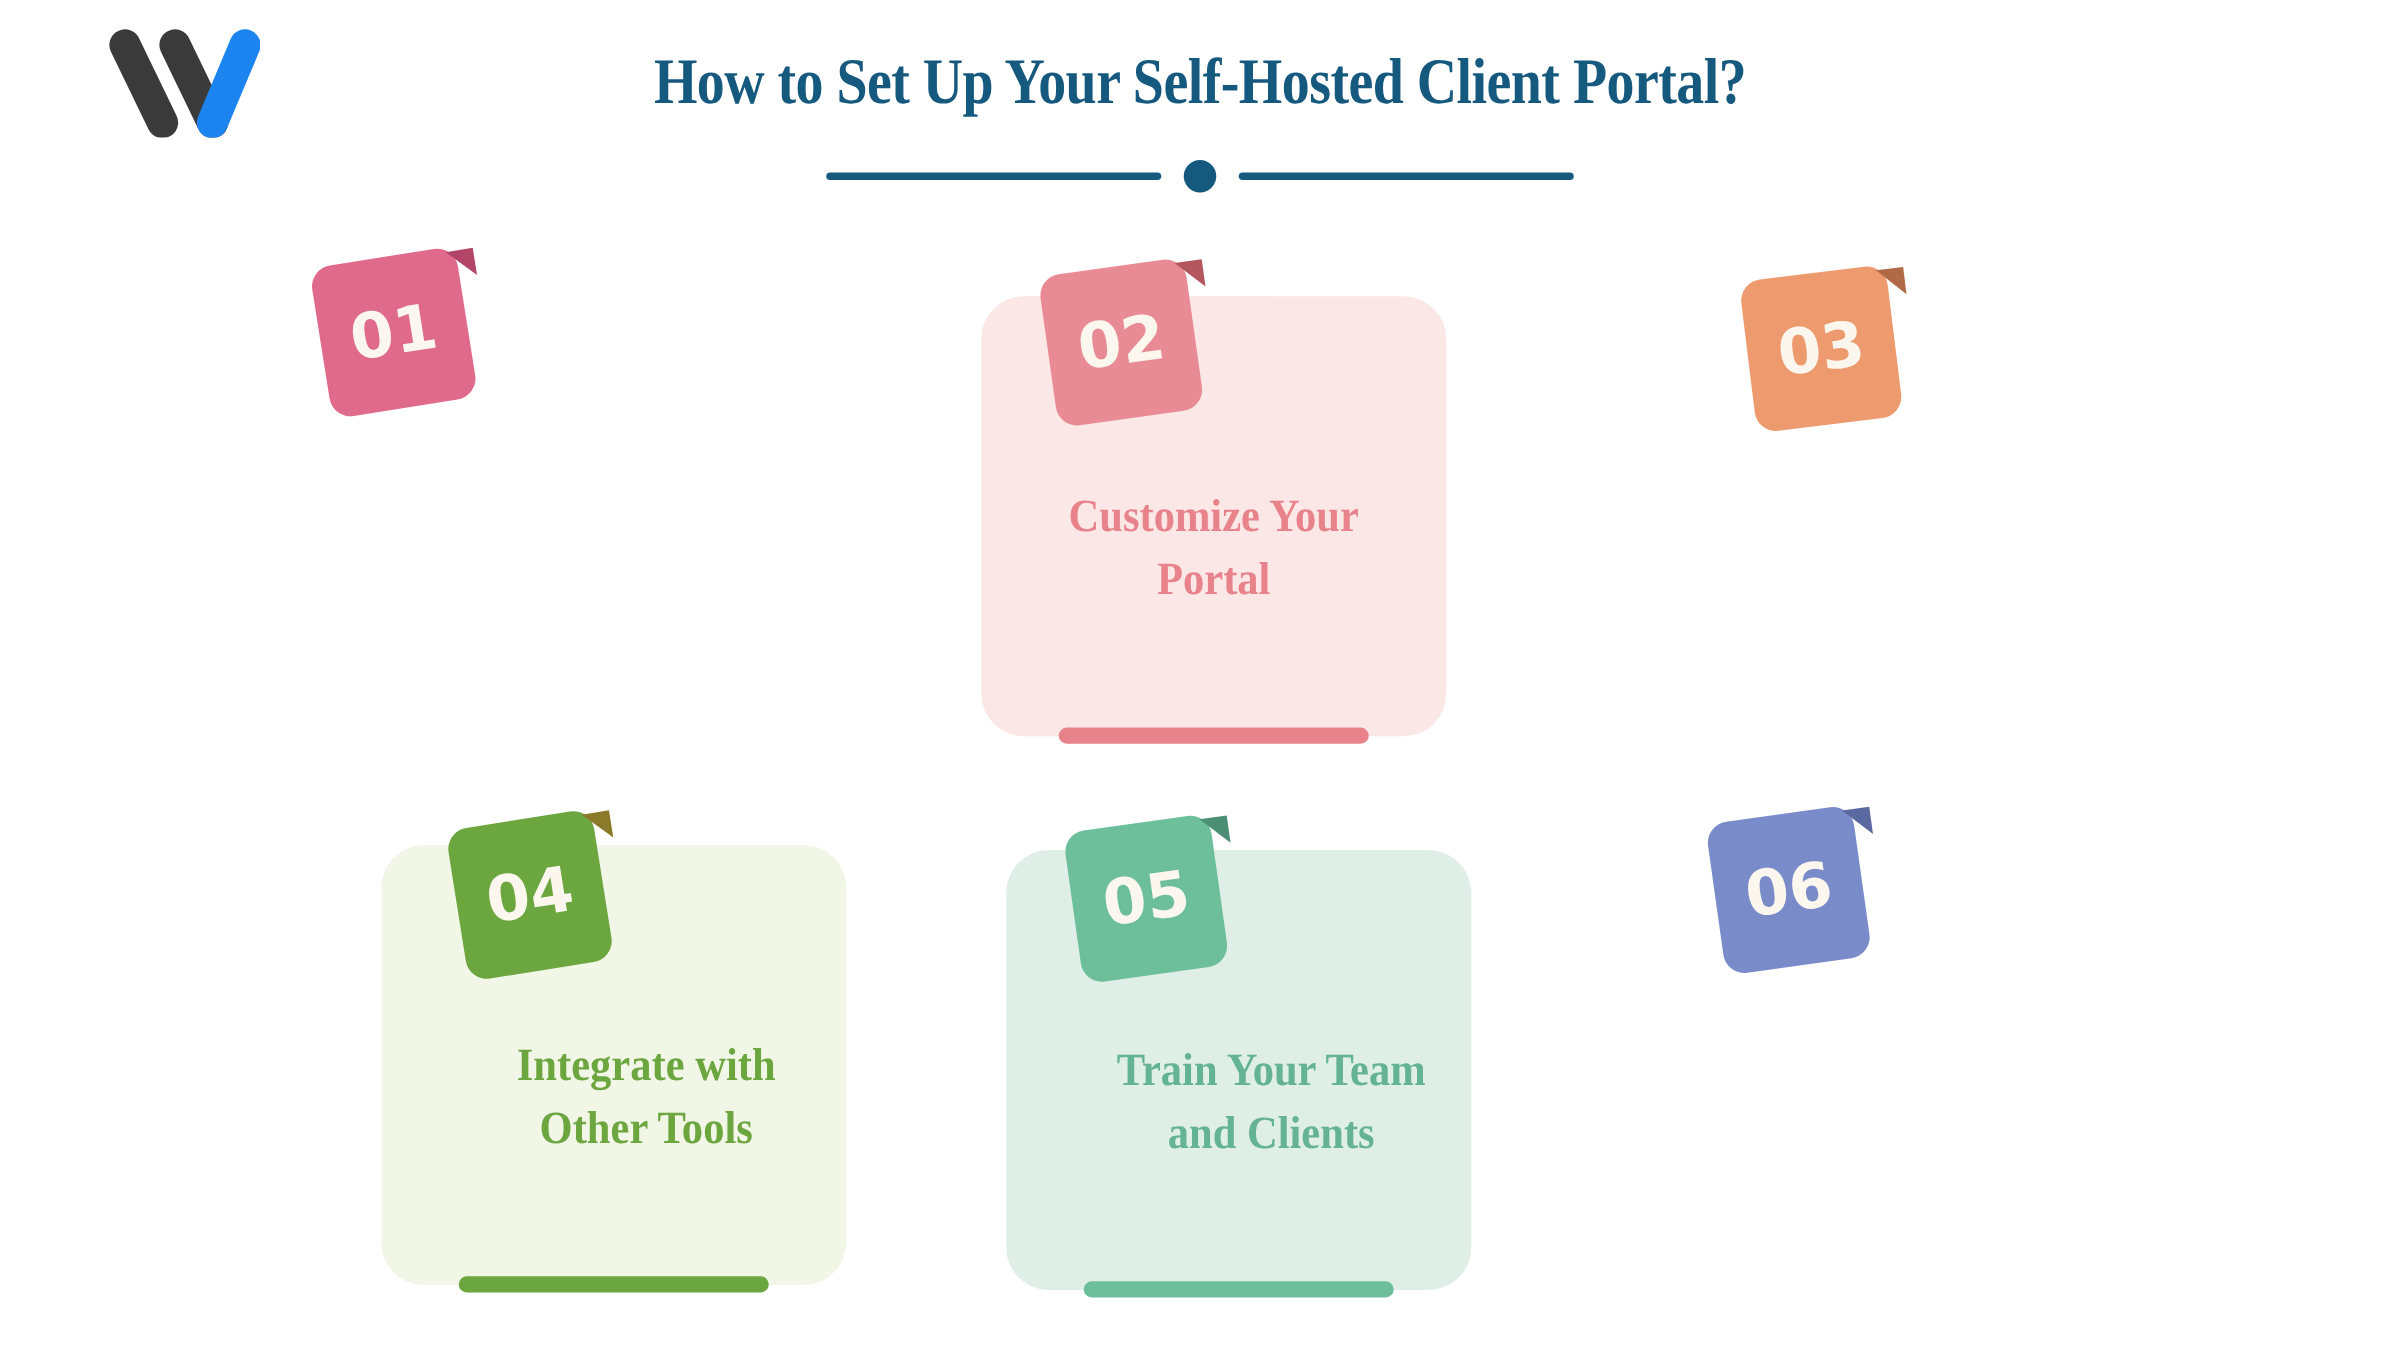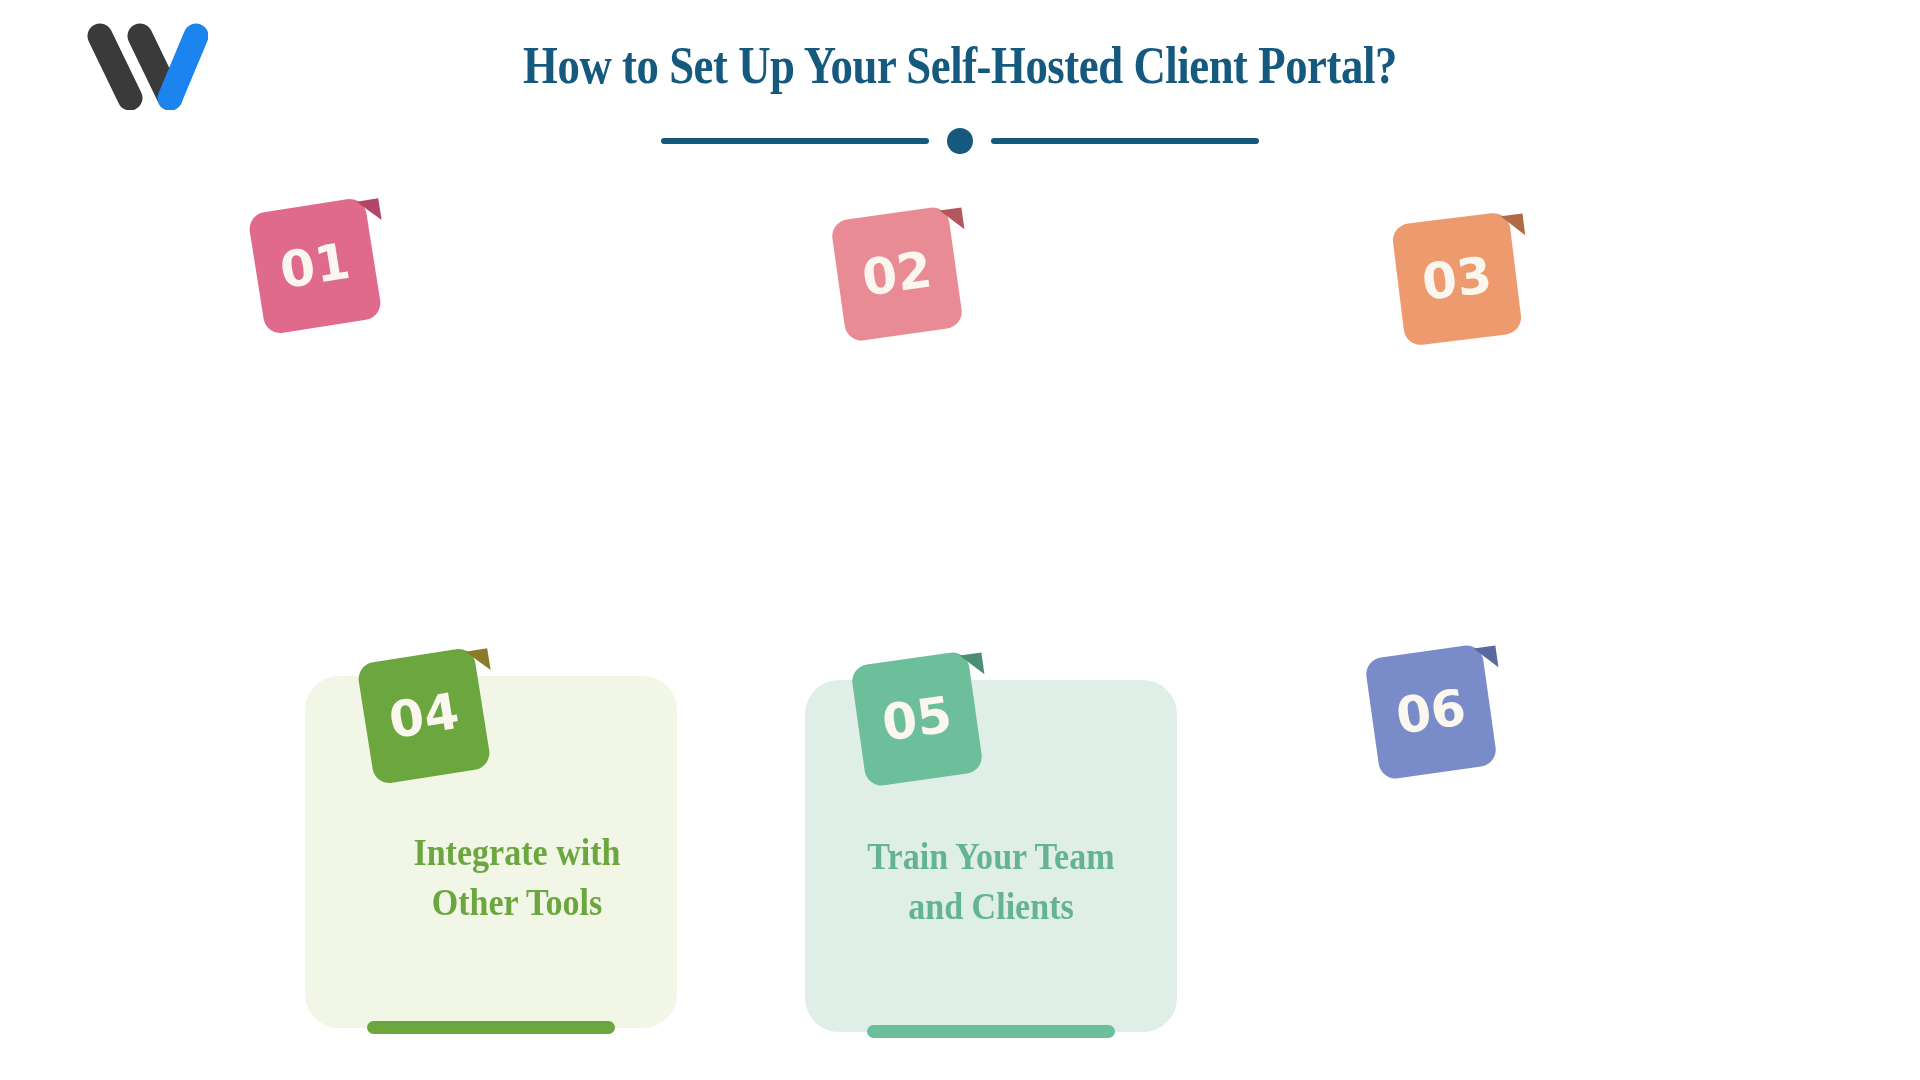--- a/index.html
+++ b/index.html
@@ -165,20 +165,26 @@
   <span class="divider-line"></span>
 </div>
 
 <div id="cards-area">
     <div class="badge" style="left: 256px; top: 205px; transform: rotate(-9deg);">
       <div class="badge-fold" style="border-top: 22px solid rgb(179, 70, 104); right: -14px; top: 4px;"></div>
       <div class="badge-inner" style="background: rgb(224, 106, 140);">
         <span class="badge-num">01</span>
       </div>
     </div>
+    <div class="card" style="left: 785px; top: 237px;">
+      <div class="card-body" style="background: rgb(251, 232, 230);">
+        <div class="card-title" style="color: rgb(232, 131, 139);">Customize Your Portal</div>
+      </div>
+      <div class="accent-bar" style="background: rgb(232, 131, 139); left: 62px; width: 248px;"></div>
+    </div>
     <div class="badge" style="left: 838px; top: 213px; transform: rotate(-8deg);">
       <div class="badge-fold" style="border-top: 22px solid rgb(180, 86, 94); right: -14px; top: 4px;"></div>
       <div class="badge-inner" style="background: rgb(233, 139, 148);">
         <span class="badge-num">02</span>
       </div>
     </div>
     <div class="badge" style="left: 1398px; top: 218px; transform: rotate(-7deg);">
       <div class="badge-fold" style="border-top: 22px solid rgb(176, 107, 70); right: -14px; top: 4px;"></div>
       <div class="badge-inner" style="background: rgb(237, 154, 110);">
         <span class="badge-num">03</span>
@@ -190,21 +196,21 @@
       </div>
       <div class="accent-bar" style="background: rgb(108, 166, 63); left: 62px; width: 248px;"></div>
     </div>
     <div class="badge" style="left: 365px; top: 655px; transform: rotate(-9deg);">
       <div class="badge-fold" style="border-top: 22px solid rgb(138, 122, 42); right: -14px; top: 4px;"></div>
       <div class="badge-inner" style="background: rgb(108, 166, 63);">
         <span class="badge-num">04</span>
       </div>
     </div>
     <div class="card" style="left: 805px; top: 680px;">
-      <div class="card-body" style="background: rgb(223, 239, 231);">
+      <div class="card-body" style="background: rgb(223, 239, 231); justify-content: flex-end;">
         <div class="card-title" style="color: rgb(100, 179, 147);">Train Your Team and Clients</div>
       </div>
       <div class="accent-bar" style="background: rgb(108, 191, 154); left: 62px; width: 248px;"></div>
     </div>
     <div class="badge" style="left: 858px; top: 658px; transform: rotate(-8deg);">
       <div class="badge-fold" style="border-top: 22px solid rgb(75, 142, 115); right: -14px; top: 4px;"></div>
       <div class="badge-inner" style="background: rgb(108, 191, 154);">
         <span class="badge-num">05</span>
       </div>
     </div>

